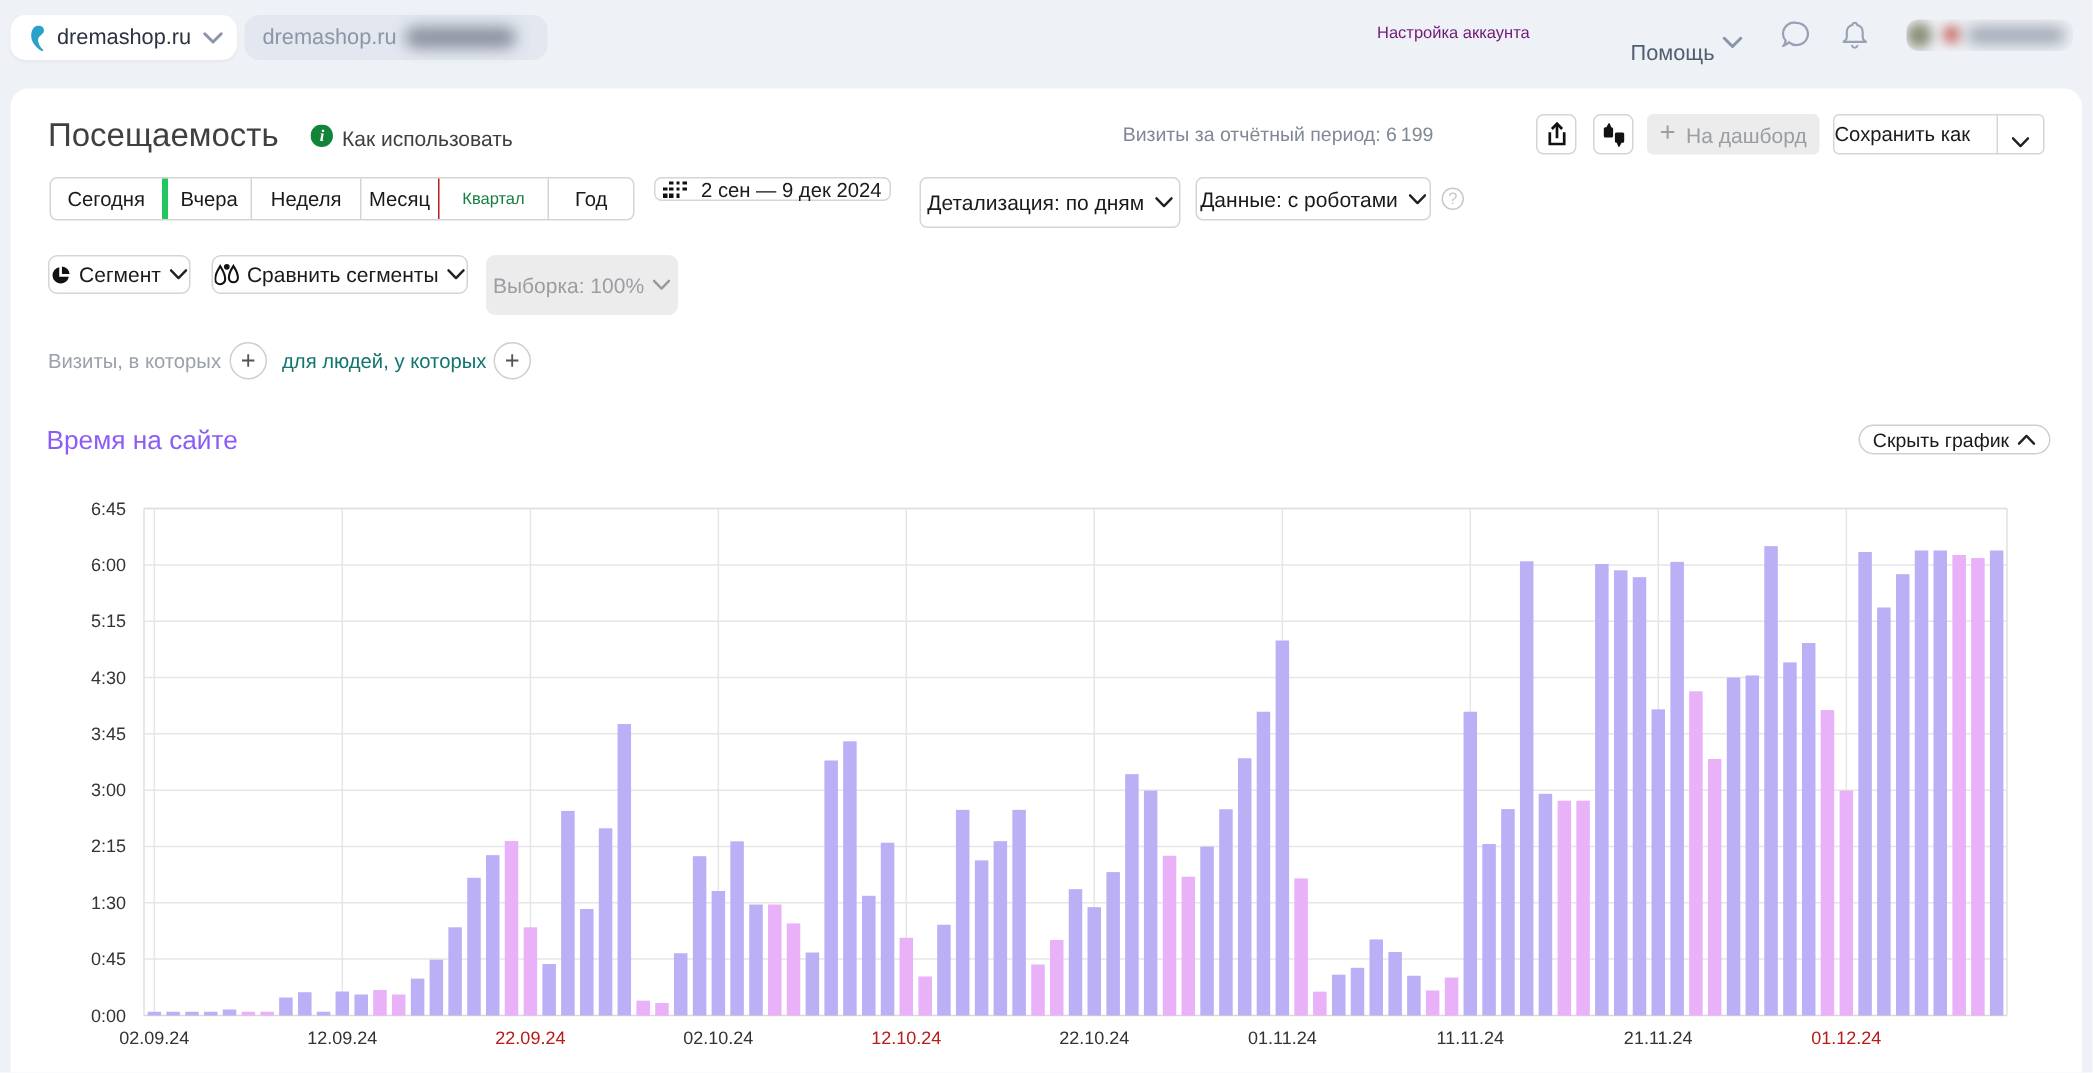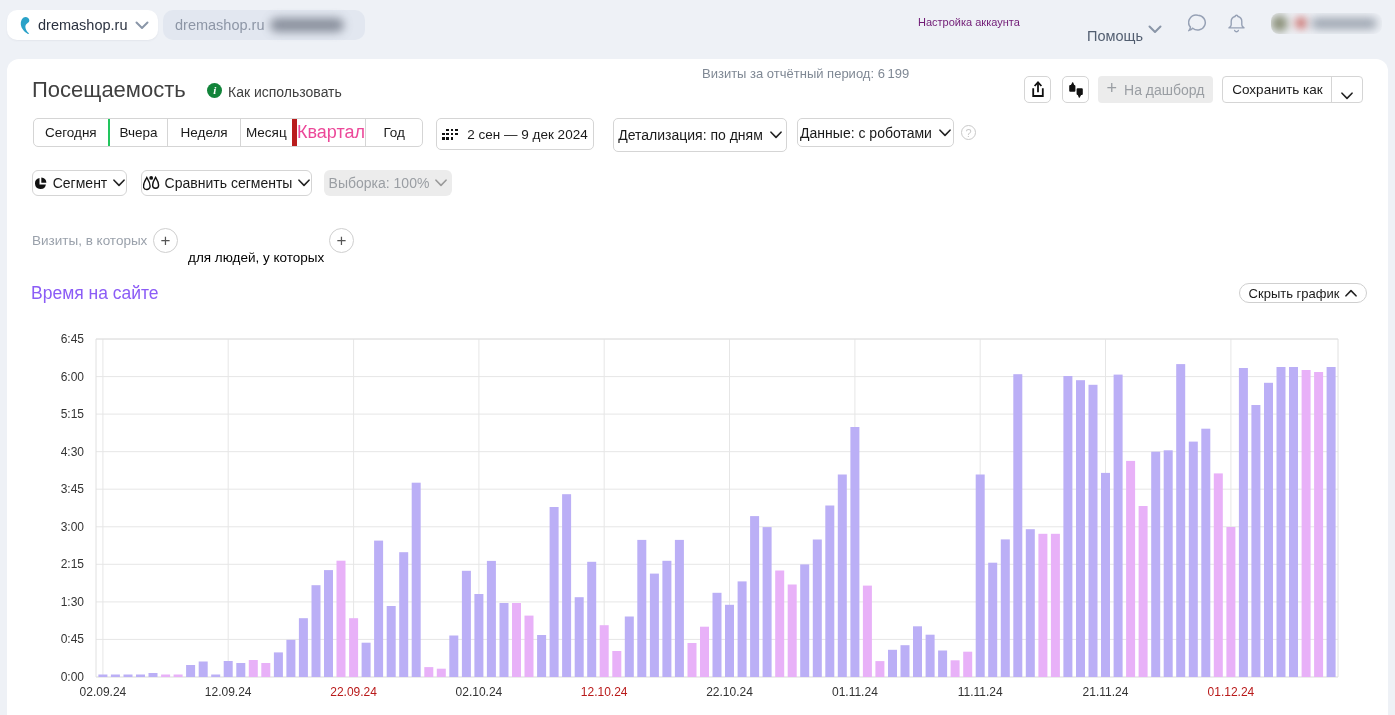--- a/index.html
+++ b/index.html
@@ -45,51 +45,51 @@
  <div style="position:absolute;left:24px;top:4px;width:12px;height:12px;border-radius:50%;background:#c96a66;filter:blur(4px)"></div>
  <div style="position:absolute;left:40px;top:5px;width:66px;height:11px;border-radius:5px;background:#9aa2ae;filter:blur(5px)"></div>
 </div>
 <div class="abs" style="left:7px;top:59px;width:1381px;height:656px;background:#fff;border-radius:12px 12px 0 0"></div>
 <div class="abs" style="left:32px;top:77px;font-size:22px;color:#404040">Посещаемость</div>
 <div class="abs" style="left:207px;top:83px"><svg width="15" height="15" viewBox="0 0 15 15">
       <circle cx="7.5" cy="7.5" r="7.5" fill="#12843a"></circle>
       <text x="7.7" y="11.3" text-anchor="middle" font-size="11" font-style="italic" font-weight="bold" font-family="Liberation Serif,serif" fill="#fff">i</text>
     </svg></div>
 <div class="abs" style="left:228px;top:84px;font-size:14px;color:#404040">Как использовать</div>
-<div class="abs" style="left:702px;top:66px;width:300px;font-size:13px;color:#7f8894;text-align:left;white-space:nowrap">Визиты за отчётный период: 6 199</div>
+<div class="abs" style="left:702px;top:82px;width:300px;font-size:13px;color:#7f8894;text-align:center;white-space:nowrap">Визиты за отчётный период: 6 199</div>
 <div class="btn" style="left:1024px;top:76px;width:27px;height:27px;border-radius:5px">
     <svg width="16" height="17" viewBox="0 0 16 17">
       <path d="M3.2 7.2 L3.2 15 L12.8 15 L12.8 7.2" fill="none" stroke="#111" stroke-width="1.8"></path>
       <path d="M8 11.2 L8 2.2" stroke="#111" stroke-width="1.8"></path>
       <path d="M4.6 5 L8 1.4 L11.4 5" fill="none" stroke="#111" stroke-width="1.8" stroke-linejoin="miter"></path>
     </svg>
   </div>
 <div class="btn" style="left:1062px;top:76px;width:27px;height:27px;border-radius:5px">
     <svg width="16" height="16" viewBox="0 0 16 16">
       <path d="M1.2 3.9 Q1.2 2.9 2.2 2.9 L2.9 2.9 L4.3 0.4 Q4.8 -0.4 5.2 0.5 L6.2 2.9 Q7.4 2.9 7.4 3.9 L7.4 8.7 Q7.4 9.7 6.4 9.7 L2.2 9.7 Q1.2 9.7 1.2 8.7 Z" fill="#111"></path>
       <path d="M14.8 12.1 Q14.8 13.1 13.8 13.1 L13.1 13.1 L11.7 15.6 Q11.2 16.4 10.8 15.5 L9.8 13.1 Q8.6 13.1 8.6 12.1 L8.6 7.3 Q8.6 6.3 9.6 6.3 L13.8 6.3 Q14.8 6.3 14.8 7.3 Z" fill="#111"></path>
     </svg>
   </div>
 <div class="gbtn" style="left:1098px;top:76px;width:115px;height:27px;border-radius:4px;font-size:14px"><span style="font-size:18px;font-weight:400;margin-right:7px;margin-top:-2px">+</span>На дашборд</div>
 <div class="btn" style="left:1222px;top:76px;width:141px;height:27px;border-radius:4px;font-size:13.5px;justify-content:flex-start">
-    <span style="width:109px;text-align:center">Сохранить как</span>
+    <span style="width:109px;">Сохранить как</span>
   </div>
 <div class="abs" style="left:1331px;top:76px;width:1px;height:27px;background:#d5d5d5"></div>
 <div class="abs" style="left:1341px;top:86px"><svg width="12" height="8" viewBox="0 0 12 8">
       <path d="M1 1.2 L6 6.4 L11 1.2" fill="none" stroke="#222" stroke-width="1.6" stroke-linecap="round" stroke-linejoin="round"></path>
     </svg></div>
 <div class="abs" style="left:33px;top:118px;width:390px;height:29px;background:#fff;border:1px solid #d5d5d5;border-radius:5px;display:flex">
 <div style="width:74px;display:flex;align-items:center;justify-content:center;font-size:13.5px;color:#1a1a1a">Сегодня</div>
-<div style="width:60px;border-left:2px solid #22c55e;display:flex;align-items:center;justify-content:center;font-size:13.5px;color:#1a1a1a">Вчера</div>
+<div style="width:60px;border-left:4px solid #22c55e;display:flex;align-items:center;justify-content:center;font-size:13.5px;color:#1a1a1a">Вчера</div>
 <div style="width:73px;border-left:1px solid #d5d5d5;display:flex;align-items:center;justify-content:center;font-size:13.5px;color:#1a1a1a">Неделя</div>
 <div style="width:52px;border-left:1px solid #d5d5d5;display:flex;align-items:center;justify-content:center;font-size:13.5px;color:#1a1a1a">Месяц</div>
-<div style="width:74px;border-left:5px solid #b91c1c;display:flex;align-items:center;justify-content:center;font-size:18px;color:#ec4899">Квартал</div>
+<div style="width:74px;border-left:1px solid #b91c1c;display:flex;align-items:center;justify-content:center;font-size:11px;color:#15803d">Квартал</div>
 <div style="width:57px;border-left:1px solid #d5d5d5;display:flex;align-items:center;justify-content:center;font-size:13.5px;color:#1a1a1a">Год</div>
 </div>
-<div class="btn" style="left:436px;top:118px;width:158px;height:32px;border-radius:5px">
+<div class="btn" style="left:436px;top:118px;width:158px;height:16px;border-radius:5px">
 <span style="position:relative;width:16px;height:11px;margin-right:9px">
       <div style="position:absolute;left:4.15px;top:0.00px;width:2.8px;height:2.8px;background:#111"></div>
       <div style="position:absolute;left:8.30px;top:0.00px;width:2.8px;height:2.8px;background:#111"></div>
       <div style="position:absolute;left:12.45px;top:0.00px;width:2.8px;height:2.8px;background:#111"></div>
       <div style="position:absolute;left:0.00px;top:4.15px;width:2.8px;height:2.8px;background:#111"></div>
       <div style="position:absolute;left:4.15px;top:4.15px;width:2.8px;height:2.8px;background:#111"></div>
       <div style="position:absolute;left:8.30px;top:4.15px;width:2.8px;height:2.8px;background:#111"></div>
       <div style="position:absolute;left:12.45px;top:4.15px;width:2.8px;height:2.8px;background:#111"></div>
       <div style="position:absolute;left:0.00px;top:8.30px;width:2.8px;height:2.8px;background:#111"></div>
       <div style="position:absolute;left:4.15px;top:8.30px;width:2.8px;height:2.8px;background:#111"></div>
@@ -122,28 +122,28 @@
       <svg width="17" height="15" viewBox="0 0 17 15">
         <path d="M3.8 1.5 C4.6 3.0 7.1 5.9 7.1 10.2 A3.3 3.3 0 0 1 0.5 10.2 C0.5 5.9 3.0 3.0 3.8 1.5 Z" fill="none" stroke="#111" stroke-width="1.4"></path>
         <circle cx="8.2" cy="1.9" r="1.9" fill="#111"></circle>
         <path d="M12.6 1.4 C13.3 2.7 15.6 5.4 15.6 9.2 A3.0 3.0 0 0 1 9.6 9.2 C9.6 5.4 11.9 2.7 12.6 1.4 Z" fill="none" stroke="#111" stroke-width="1.4"></path>
       </svg>
     </span>Сравнить сегменты<span style="margin-left:6px;display:flex">
       <svg width="12" height="8" viewBox="0 0 12 8">
         <path d="M1 1.2 L6 6.4 L11 1.2" fill="none" stroke="#222" stroke-width="1.6" stroke-linecap="round" stroke-linejoin="round"></path>
       </svg>
     </span></div>
-<div class="gbtn" style="left:324px;top:170px;width:128px;height:26px;border-radius:6px;font-size:14px">Выборка: 100%<span style="margin-left:6px;display:flex">
+<div class="gbtn" style="left:324px;top:170px;width:128px;height:40px;border-radius:6px;font-size:14px">Выборка: 100%<span style="margin-left:6px;display:flex">
       <svg width="12" height="8" viewBox="0 0 12 8">
         <path d="M1 1.2 L6 6.4 L11 1.2" fill="none" stroke="#9a9a9a" stroke-width="1.6" stroke-linecap="round" stroke-linejoin="round"></path>
       </svg>
     </span></div>
 <div class="abs" style="left:32px;top:233px;font-size:13.5px;color:#9aa1ab">Визиты, в которых</div>
 <div class="abs" style="left:153px;top:228px;width:25px;height:25px;border:1px solid #cfcfcf;border-radius:50%;display:flex;align-items:center;justify-content:center;font-size:17px;color:#555;font-weight:400">+</div>
-<div class="abs" style="left:188px;top:250px;font-size:13.5px;color:#000000">для людей, у которых</div>
+<div class="abs" style="left:188px;top:233px;font-size:13.5px;color:#0f766e">для людей, у которых</div>
 <div class="abs" style="left:329px;top:228px;width:25px;height:25px;border:1px solid #cfcfcf;border-radius:50%;display:flex;align-items:center;justify-content:center;font-size:17px;color:#555;font-weight:400">+</div>
 <div class="abs" style="left:31px;top:283px;font-size:17.5px;color:#8b5cf6">Время на сайте</div>
 <div class="btn" style="left:1239px;top:283px;width:128px;height:20px;border-radius:14px;border-color:#cfcfcf;font-size:13px">Скрыть график<span style="margin-left:6px;display:flex">
       <svg width="12" height="8" viewBox="0 0 12 8">
         <path d="M1 6.8 L6 1.6 L11 6.8" fill="none" stroke="#222" stroke-width="1.6" stroke-linecap="round" stroke-linejoin="round"></path>
       </svg>
     </span></div>
 <svg width="1395" height="715" viewBox="0 0 1395 715" style="position:absolute;left:0;top:0">
 <line x1="96.0" y1="339.0" x2="1338.0" y2="339.0" stroke="#e6e6e6" stroke-width="1"></line>
 <line x1="96.0" y1="376.6" x2="1338.0" y2="376.6" stroke="#e6e6e6" stroke-width="1"></line>

